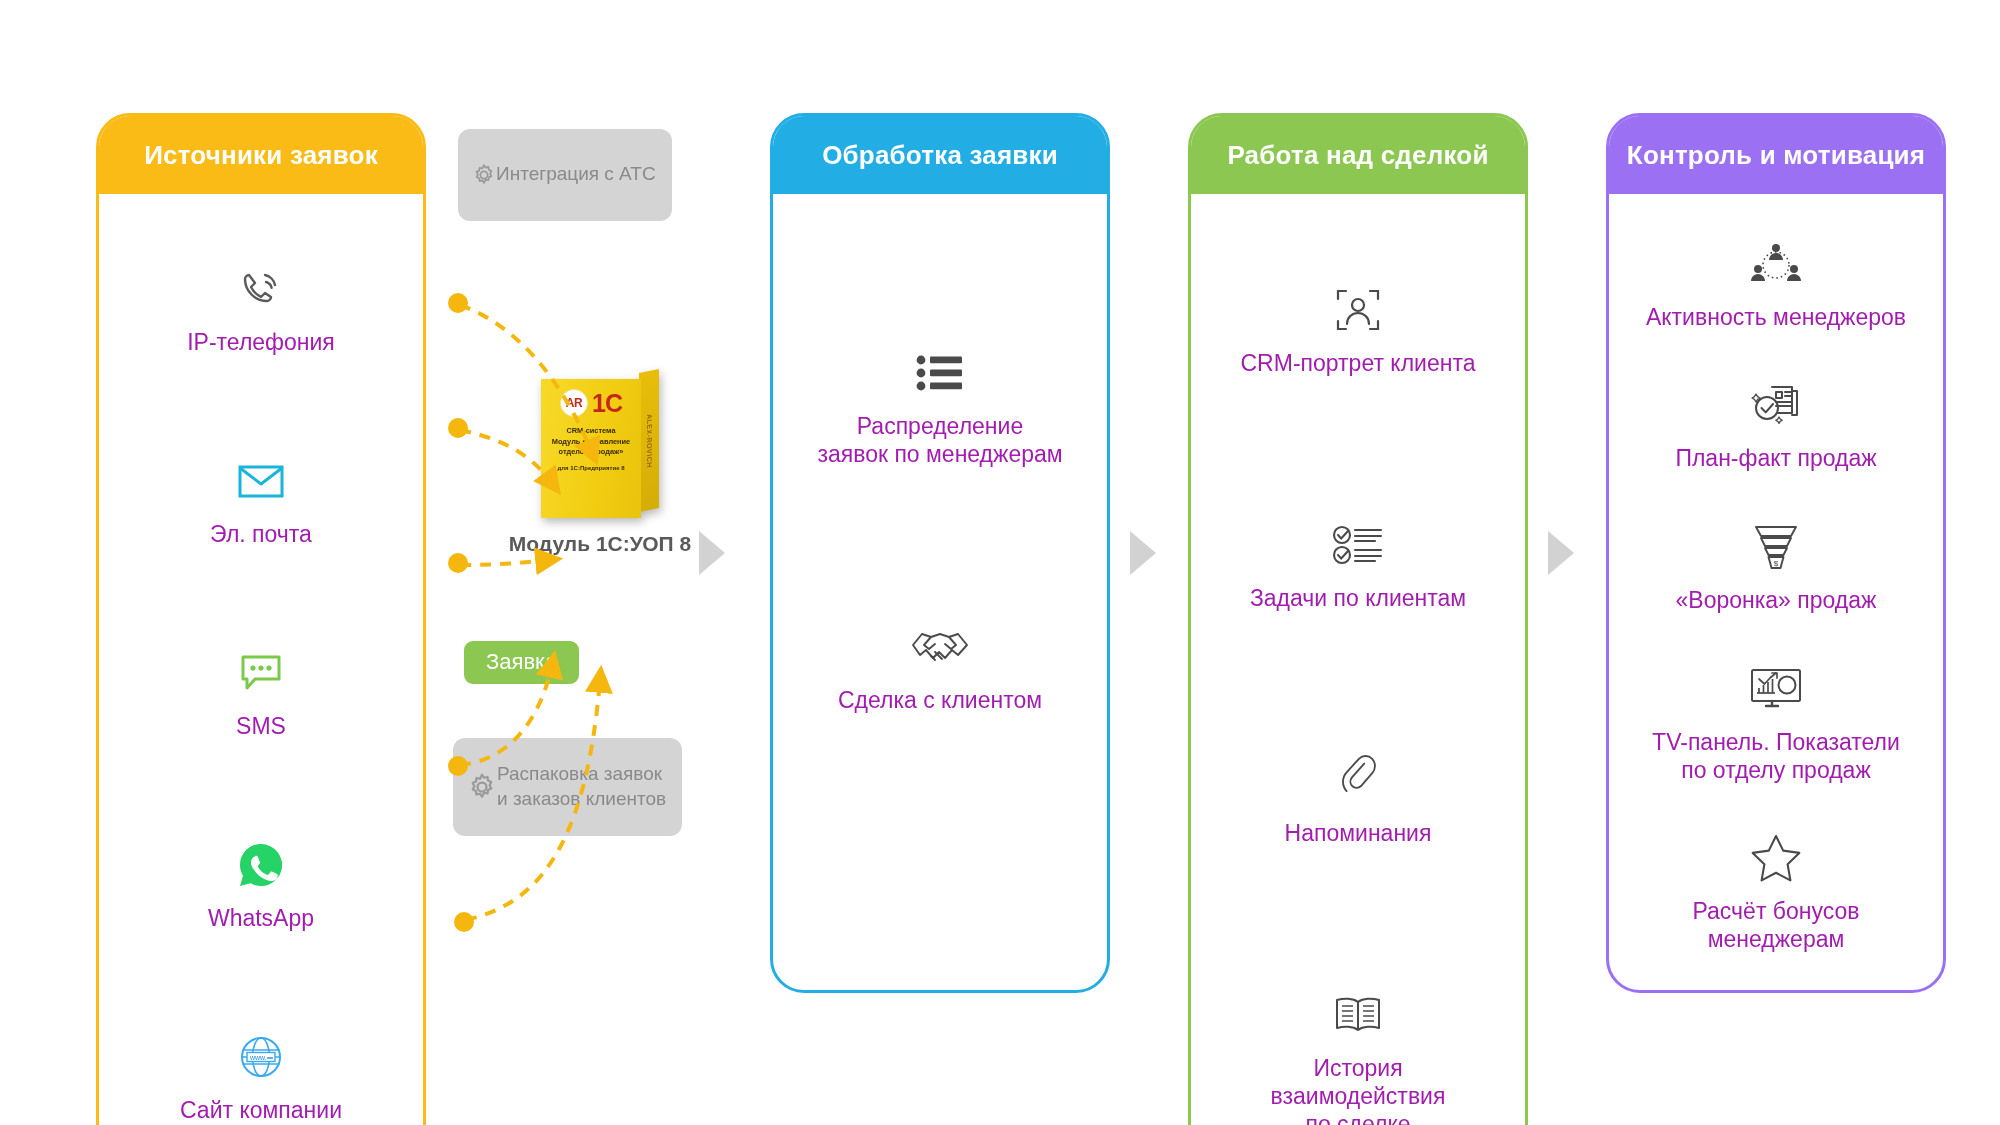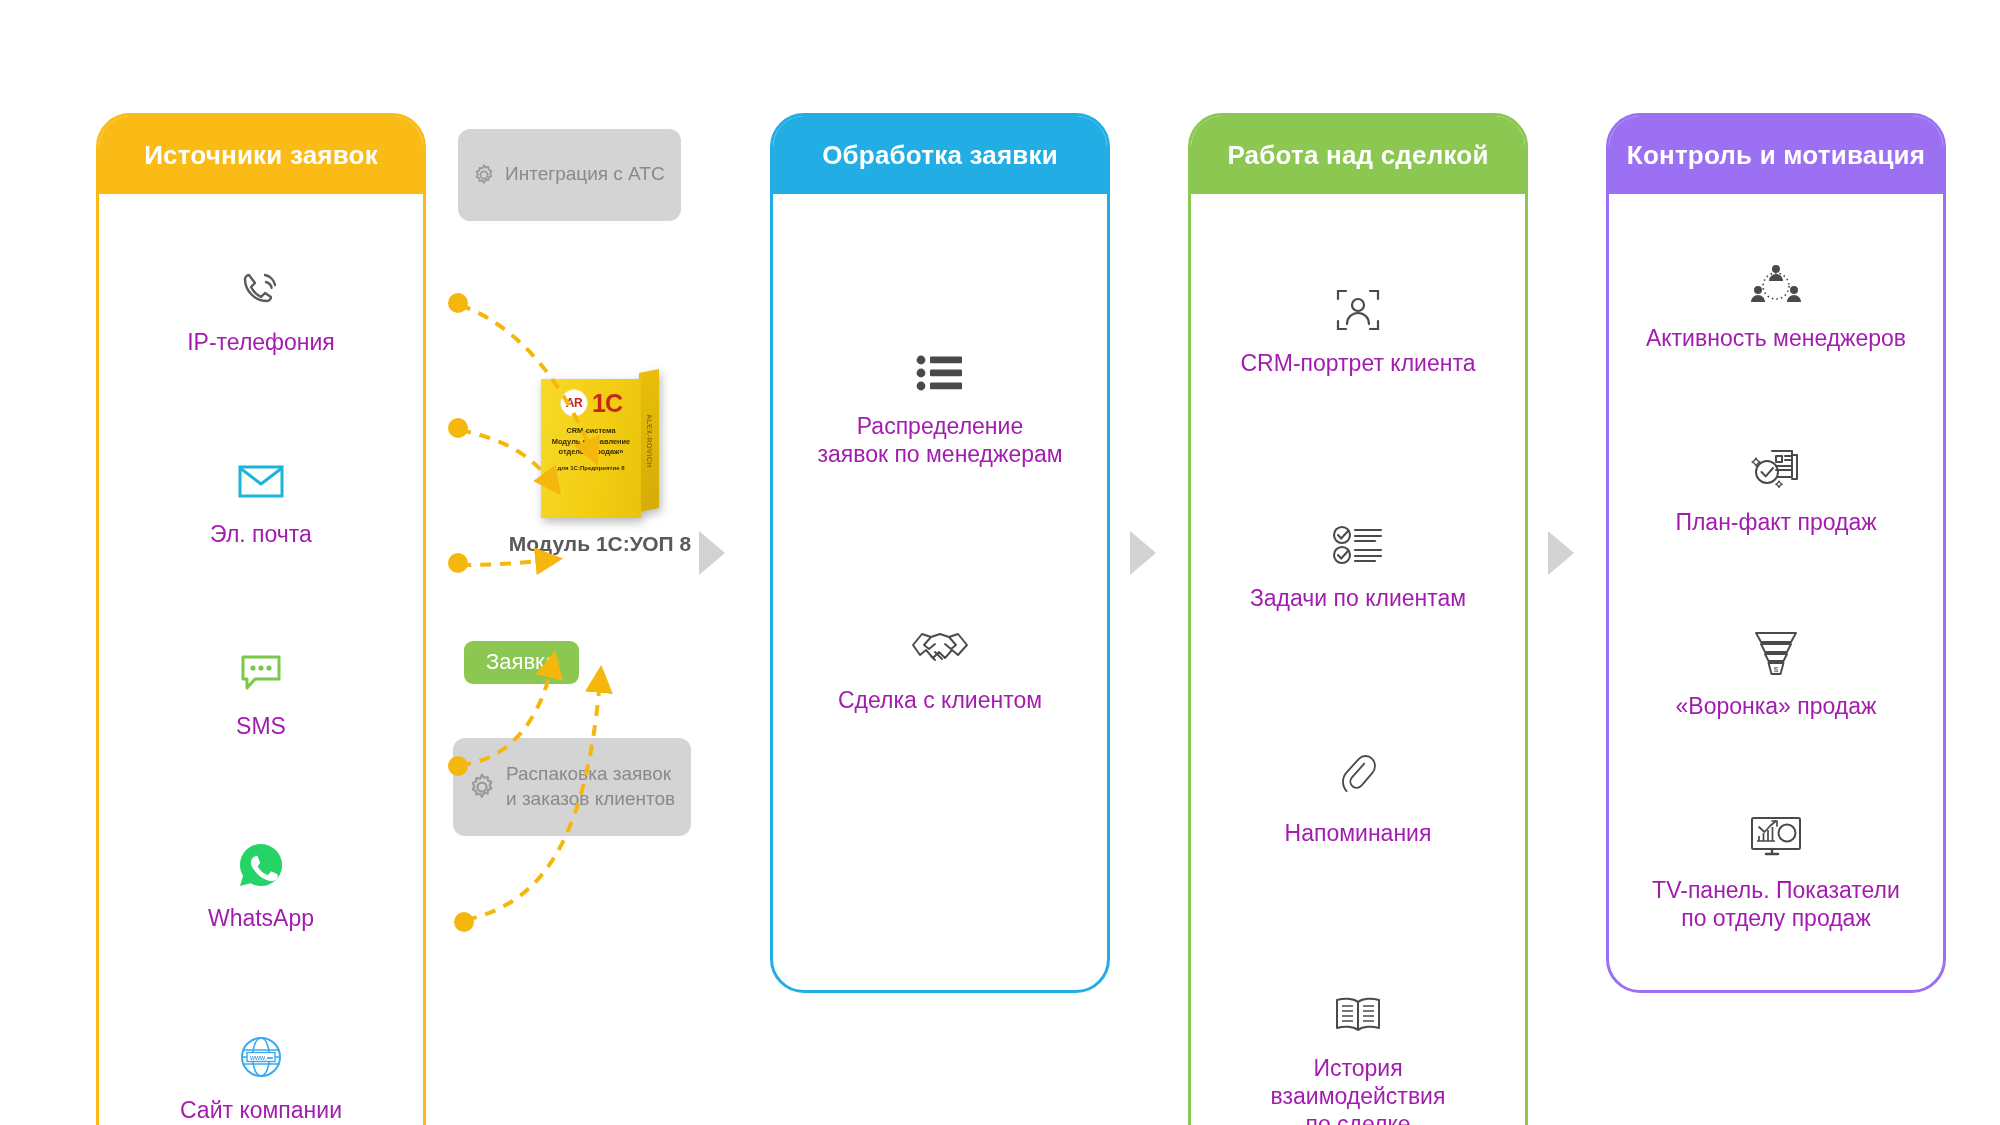--- a/index.html
+++ b/index.html
@@ -67,21 +67,20 @@
   .badge-grey {
     position: absolute;
     background: #D4D4D4;
     border-radius: 12px;
     color: #8A8A8A;
     font-size: 19px;
     line-height: 1.3;
     padding: 9px 16px 10px 14px;
     display: flex;
     align-items: center;
-    gap: 9px;
     white-space: pre-line;
   }
   #badge-atc { left: 18px; top: 16px; }
   #badge-unpack { left: 13px; top: 625px; }
 
   #badge-request {
     position: absolute;
     left: 24px; top: 528px;
     background: #8CC751;
     color: #ffffff;
@@ -439,17 +438,26 @@
                 <path d="M9 27h18"></path>
               </g>
               <circle cx="39" cy="19" r="8.5"></circle>
             </g>
           </svg>
         </span>
         <span class="lbl">TV-панель. Показатели
 по отделу продаж</span>
       </div>
 
+      <div class="item">
+        <span class="ico">
+          <svg width="52" height="50" viewBox="0 0 52 50">
+            <path d="M26 3l7.2 14.6 16.1 2.3-11.7 11.4 2.8 16.1L26 39.8 11.6 47.4l2.8-16.1L2.7 19.9l16.1-2.3z" fill="none" stroke="#4A4A4A" stroke-width="2.1" stroke-linejoin="round"></path>
+          </svg>
+        </span>
+        <span class="lbl">Расчёт бонусов
+менеджерам</span>
+      </div>
 
     </div>
   </div>
 
 </div>
 
 </body></html>

